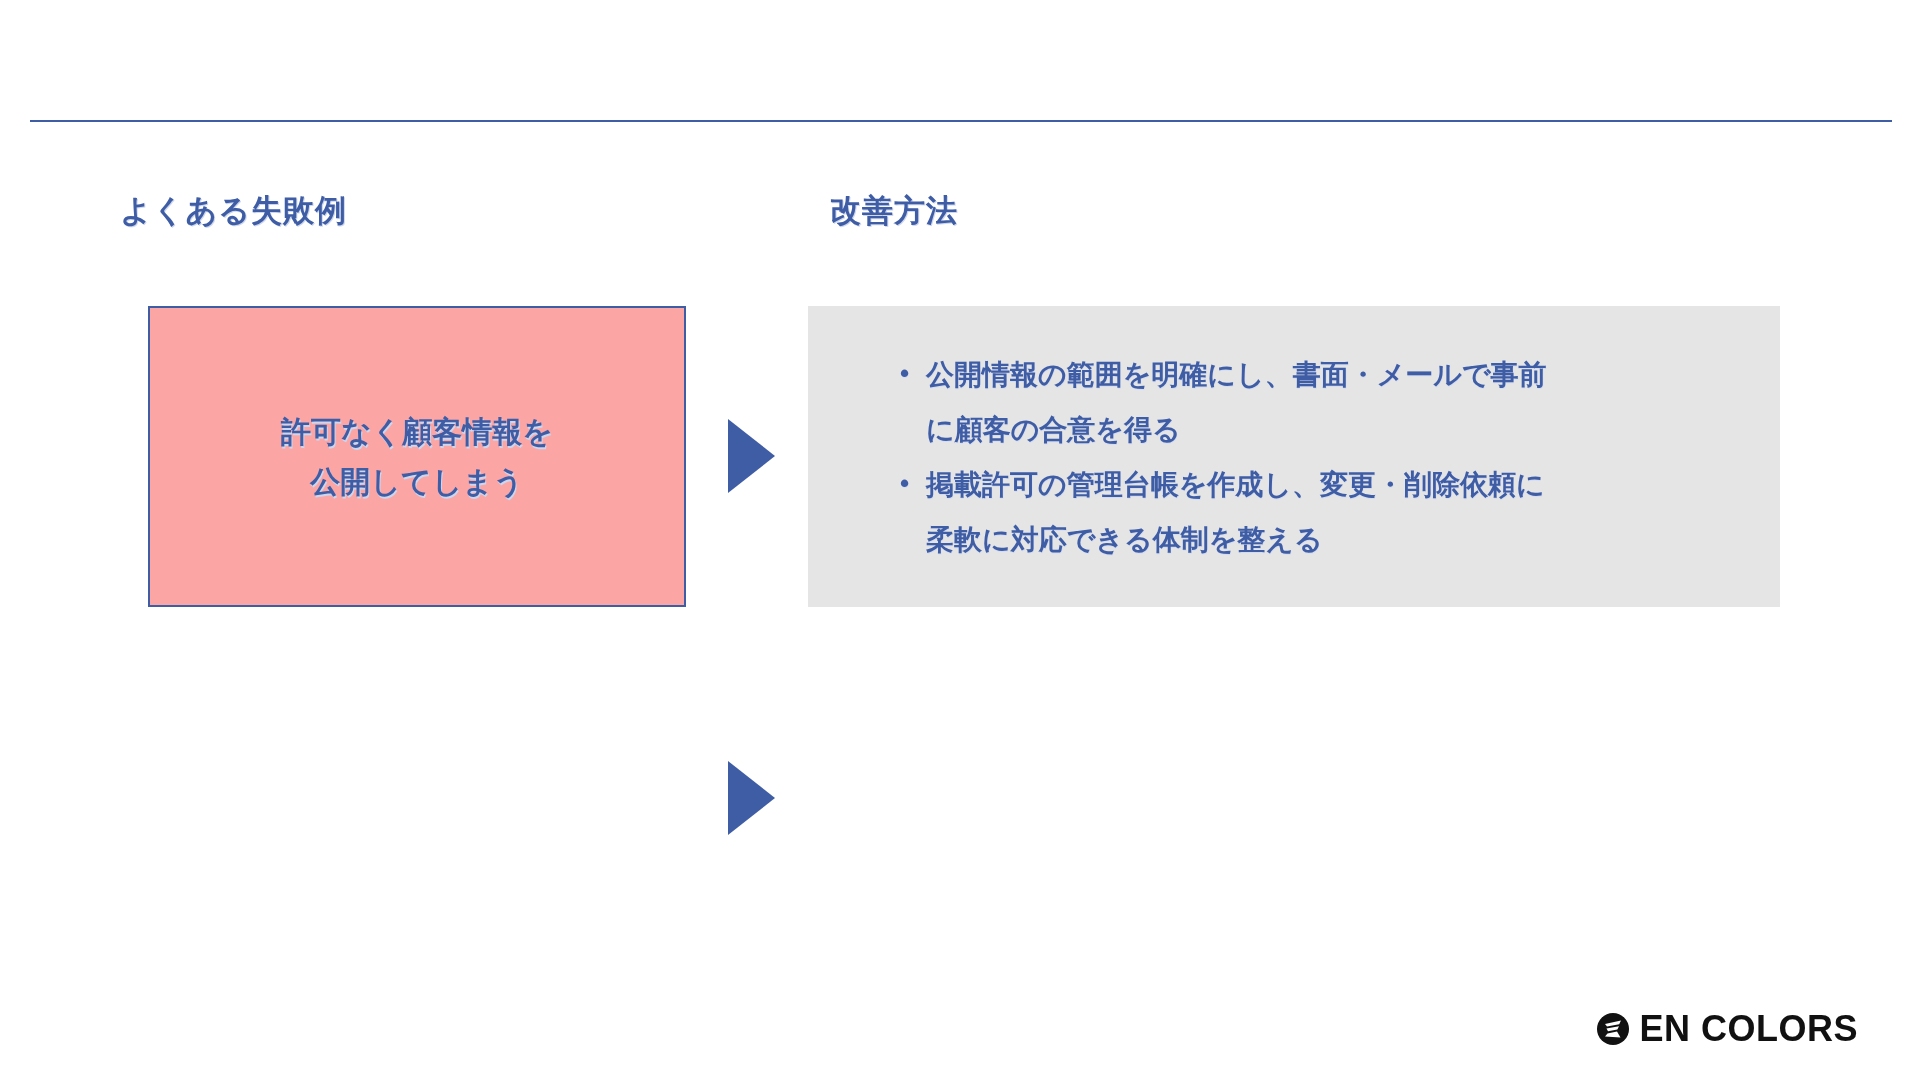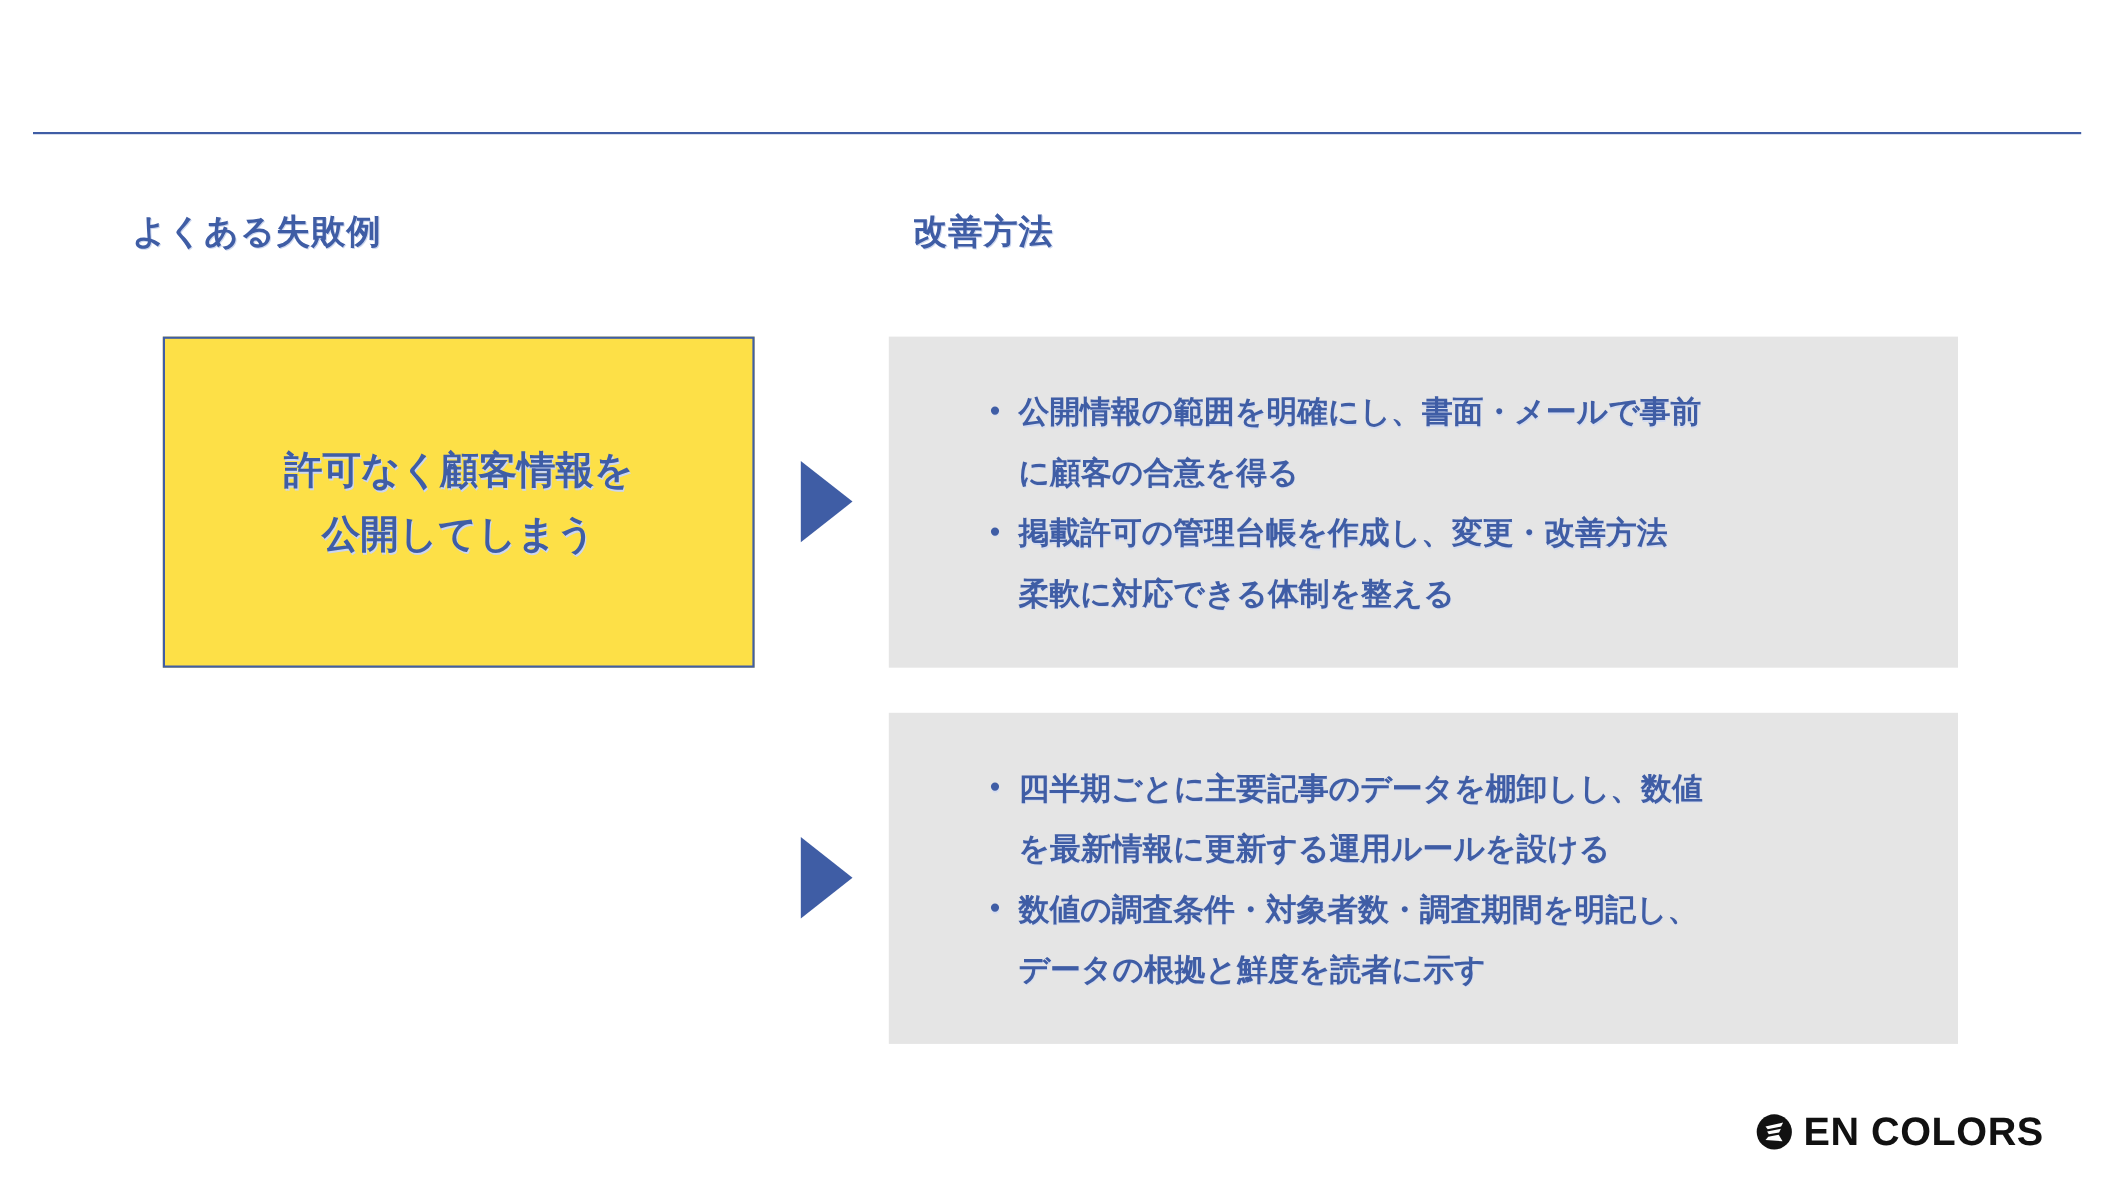--- a/index.html
+++ b/index.html
@@ -28,24 +28,24 @@
     font-size:31px;font-weight:900;
     color:#3F5DA5;
     letter-spacing:1px;
     text-shadow:1px 1px 0 #cdd7ef;
   }
   .col-header.failures{left:105px;top:190px;margin-left:15px;}
   .col-header.improvements{left:830px;top:190px;}
   .failure-box{
     position:absolute;left:148px;width:538px;height:301px;
     border:2px solid #3F5DA5;
-    background:#fde047;
+    background:#fca5a5;
     display:flex;align-items:center;justify-content:center;
     text-align:center;
-    font-size:35px;font-weight:900;
+    font-size:30px;font-weight:900;
     line-height:1.65;
     white-space:pre-line;
     color:#3F5DA5;
     text-shadow:1px 2px 0 #ccd6ef;
     box-sizing:border-box;
   }
   .row1{top:306px;}
   .row2{top:648px;}
   .arrow{
     position:absolute;left:728px;
@@ -103,34 +103,26 @@
   <div class="col-header failures">よくある失敗例</div>
   <div class="col-header improvements">改善方法</div>
 
   <div class="failure-box row1">許可なく顧客情報を
 公開してしまう</div>
   <div class="arrow a1"></div>
   <div class="improve-panel row1">
     <ul class="improve-list">
       <li>公開情報の範囲を明確にし、書面・メールで事前
 に顧客の合意を得る</li>
-      <li>掲載許可の管理台帳を作成し、変更・改善方法
+      <li>掲載許可の管理台帳を作成し、変更・削除依頼に
 柔軟に対応できる体制を整える</li>
     </ul>
   </div>
 
   <div class="arrow a2"></div>
-  <div class="improve-panel row2">
-    <ul class="improve-list">
-      <li>四半期ごとに主要記事のデータを棚卸しし、数値
-を最新情報に更新する運用ルールを設ける</li>
-      <li>数値の調査条件・対象者数・調査期間を明記し、
-データの根拠と鮮度を読者に示す</li>
-    </ul>
-  </div>
 
   <div class="logo">
     <svg class="logo-mark" viewBox="0 0 34 34" xmlns="http://www.w3.org/2000/svg">
       <circle cx="17" cy="17" r="16" fill="#111111"></circle>
       <g fill="#ffffff">
         <path d="M9 12 L25 8.5 L23.2 12.2 L11 14.6 Z"></path>
         <path d="M10.5 16.6 L23 14.2 L21.4 17.6 L12 19.2 Z"></path>
         <path d="M11.5 21.4 L21 19.6 L24.5 25.5 L9 24.4 Z"></path>
       </g>
     </svg>

